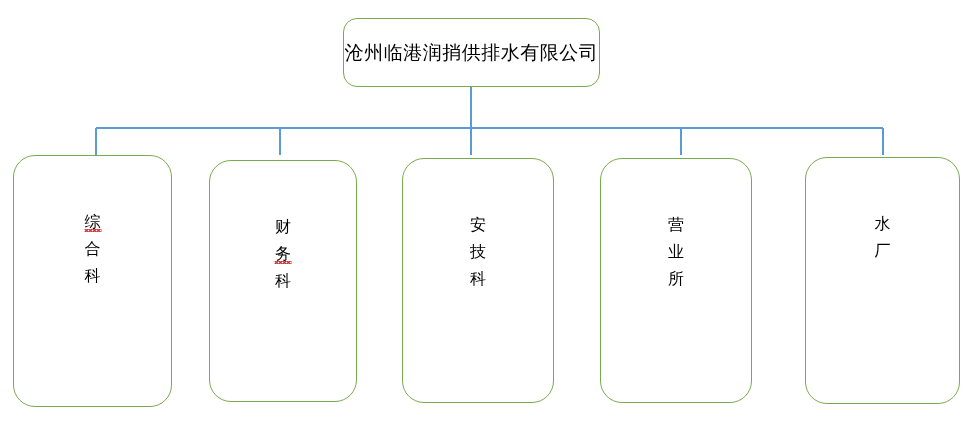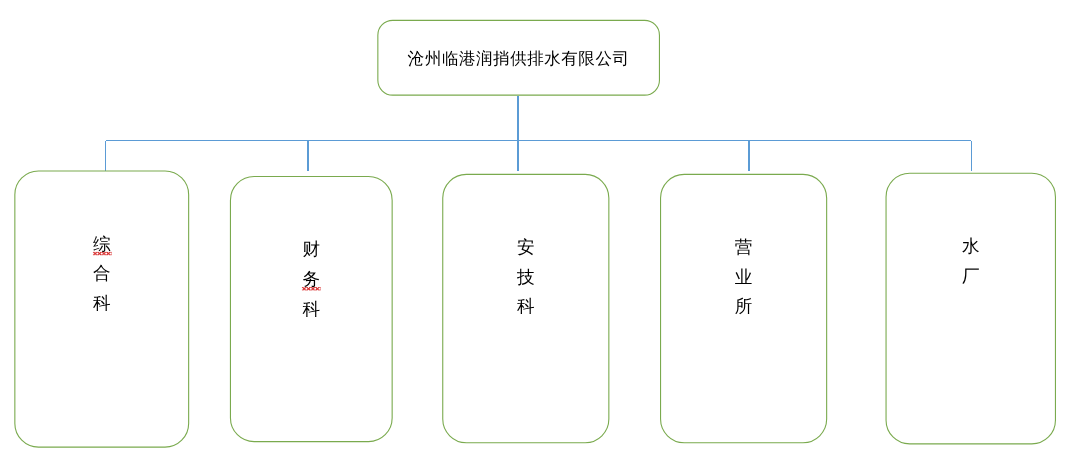--- a/index.html
+++ b/index.html
@@ -36,21 +36,21 @@
     border-radius: 22px;
     z-index: 2;
   }
   .node.root {
     border-radius: 14px;
     display: flex;
     align-items: center;
     justify-content: center;
   }
   .root-label {
-    font-size: 15px;
+    font-size: 19px;
     line-height: 1.2;
     color: #000000;
     letter-spacing: 0.5px;
     white-space: nowrap;
     text-align: center;
   }
   
   .node.child {
     display: flex;
     flex-direction: column;

